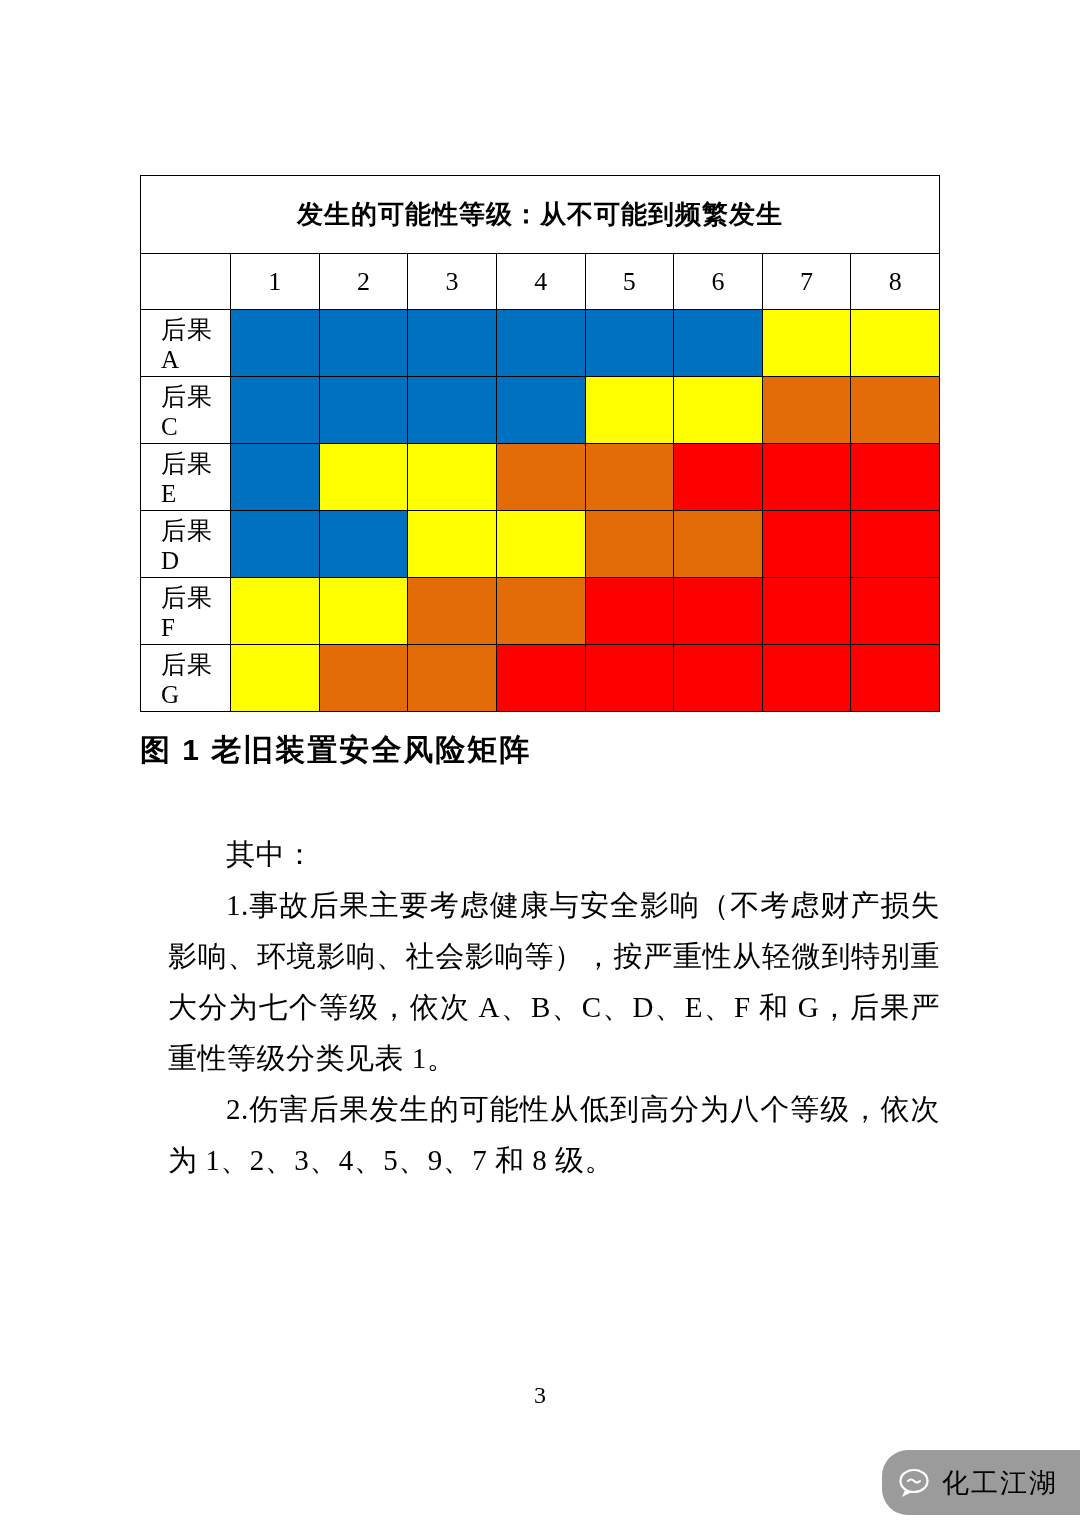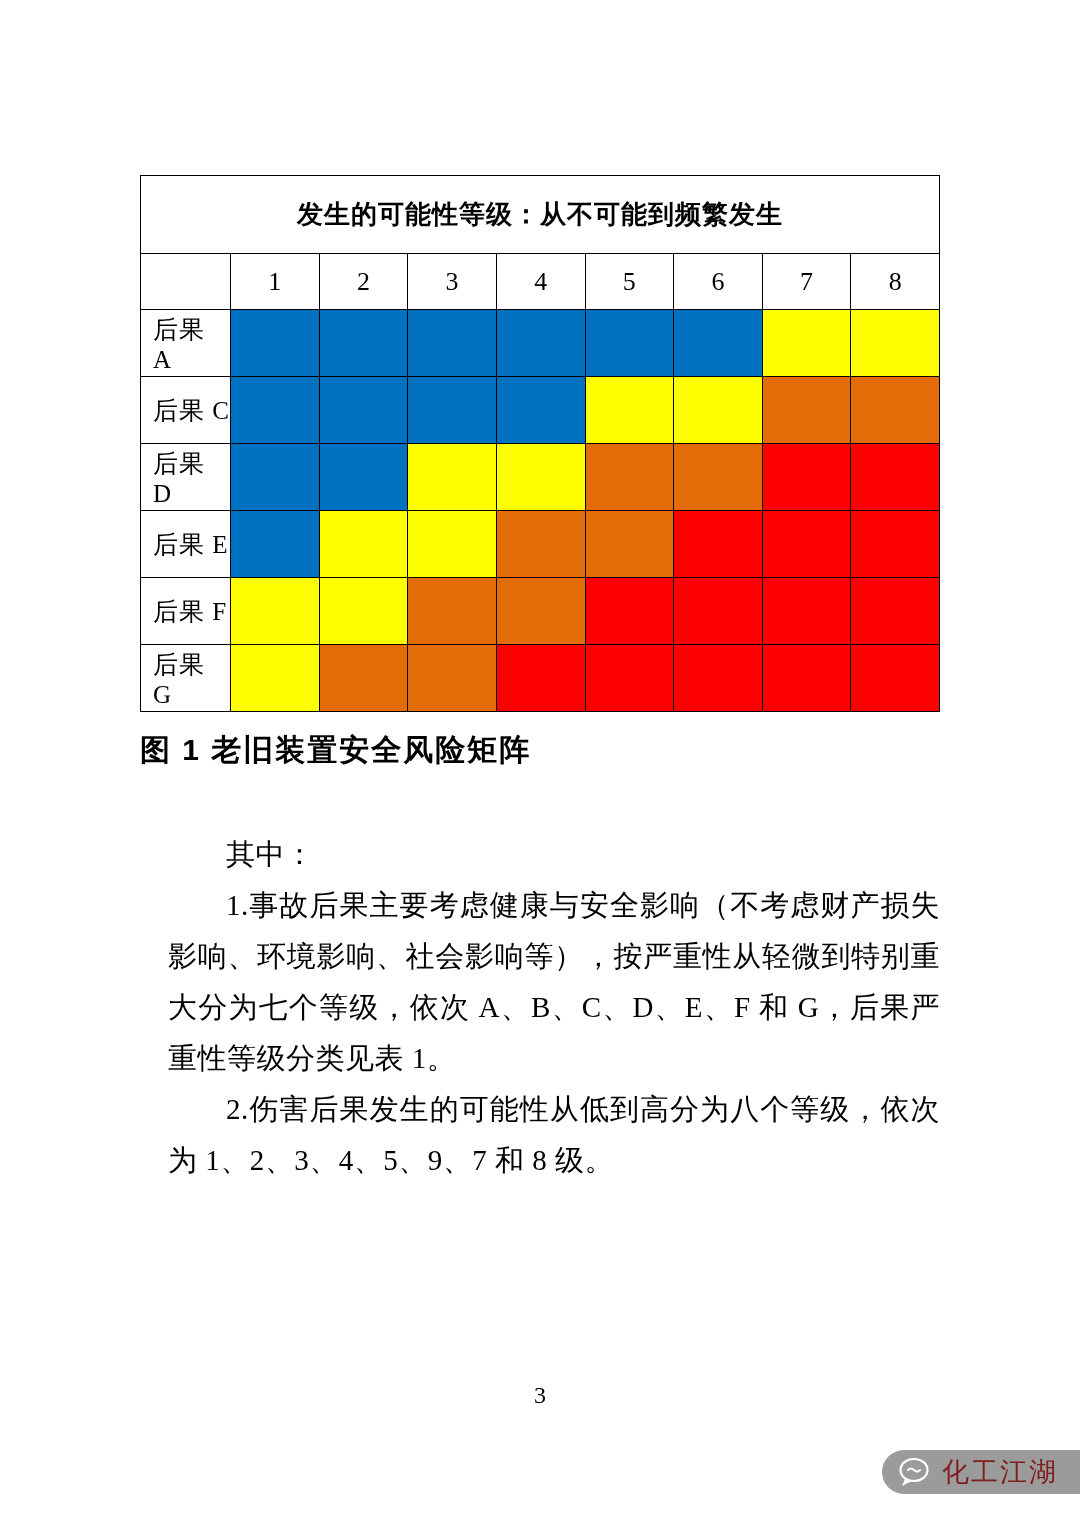--- a/index.html
+++ b/index.html
@@ -41,21 +41,21 @@
     height: 56px;
     font-size: 26px;
     font-weight: normal;
     text-align: center;
     background: #fff;
   }
   .matrix tbody th.rowlabel {
     font-size: 25px;
     font-weight: normal;
     text-align: left;
-    padding-left: 12px;
+    padding-left: 20px;
     background: #fff;
     letter-spacing: 1px;
   }
   .matrix tbody tr { height: 67px; }
   .caption {
     margin-top: 18px;
     font-family: "Liberation Sans", "DejaVu Sans", sans-serif;
     font-weight: bold;
     font-size: 30px;
     letter-spacing: 2px;
@@ -73,28 +73,28 @@
     position: absolute;
     left: 0; right: 0;
     top: 1382px;
     text-align: center;
     font-size: 24px;
   }
   .watermark {
     position: absolute;
     right: 0;
     top: 1450px;
-    height: 44px;
+    height: 65px;
     background: #9b9b9b;
     border-radius: 26px 0 0 26px;
     display: flex;
     align-items: center;
     gap: 10px;
     padding: 0 22px 0 16px;
-    color: #7f1d1d;
+    color: #000000;
     font-family: "Liberation Sans", "DejaVu Sans", sans-serif;
     font-size: 27px;
     letter-spacing: 2px;
   }
   .wm-icon { width: 34px; height: 30px; display: inline-flex; }
   .wm-icon svg { width: 100%; height: 100%; }
 </style>
 </head>
 <body>
 
@@ -146,38 +146,38 @@
             <td style="background: rgb(0, 112, 192);"></td>
             <td style="background: rgb(0, 112, 192);"></td>
             <td style="background: rgb(0, 112, 192);"></td>
             <td style="background: rgb(0, 112, 192);"></td>
             <td style="background: rgb(255, 255, 0);"></td>
             <td style="background: rgb(255, 255, 0);"></td>
             <td style="background: rgb(227, 108, 9);"></td>
             <td style="background: rgb(227, 108, 9);"></td>
           </tr>
           <tr>
+            <th class="rowlabel">后果 E</th>
+            <td style="background: rgb(0, 112, 192);"></td>
+            <td style="background: rgb(255, 255, 0);"></td>
+            <td style="background: rgb(255, 255, 0);"></td>
+            <td style="background: rgb(227, 108, 9);"></td>
+            <td style="background: rgb(227, 108, 9);"></td>
+            <td style="background: rgb(255, 0, 0);"></td>
+            <td style="background: rgb(255, 0, 0);"></td>
+            <td style="background: rgb(255, 0, 0);"></td>
+          </tr>
+          <tr>
             <th class="rowlabel">后果 D</th>
             <td style="background: rgb(0, 112, 192);"></td>
             <td style="background: rgb(0, 112, 192);"></td>
             <td style="background: rgb(255, 255, 0);"></td>
             <td style="background: rgb(255, 255, 0);"></td>
             <td style="background: rgb(227, 108, 9);"></td>
             <td style="background: rgb(227, 108, 9);"></td>
-            <td style="background: rgb(255, 0, 0);"></td>
-            <td style="background: rgb(255, 0, 0);"></td>
-          </tr>
-          <tr>
-            <th class="rowlabel">后果 E</th>
-            <td style="background: rgb(0, 112, 192);"></td>
-            <td style="background: rgb(255, 255, 0);"></td>
-            <td style="background: rgb(255, 255, 0);"></td>
-            <td style="background: rgb(227, 108, 9);"></td>
-            <td style="background: rgb(227, 108, 9);"></td>
-            <td style="background: rgb(255, 0, 0);"></td>
             <td style="background: rgb(255, 0, 0);"></td>
             <td style="background: rgb(255, 0, 0);"></td>
           </tr>
           <tr>
             <th class="rowlabel">后果 F</th>
             <td style="background: rgb(255, 255, 0);"></td>
             <td style="background: rgb(255, 255, 0);"></td>
             <td style="background: rgb(227, 108, 9);"></td>
             <td style="background: rgb(227, 108, 9);"></td>
             <td style="background: rgb(255, 0, 0);"></td>

